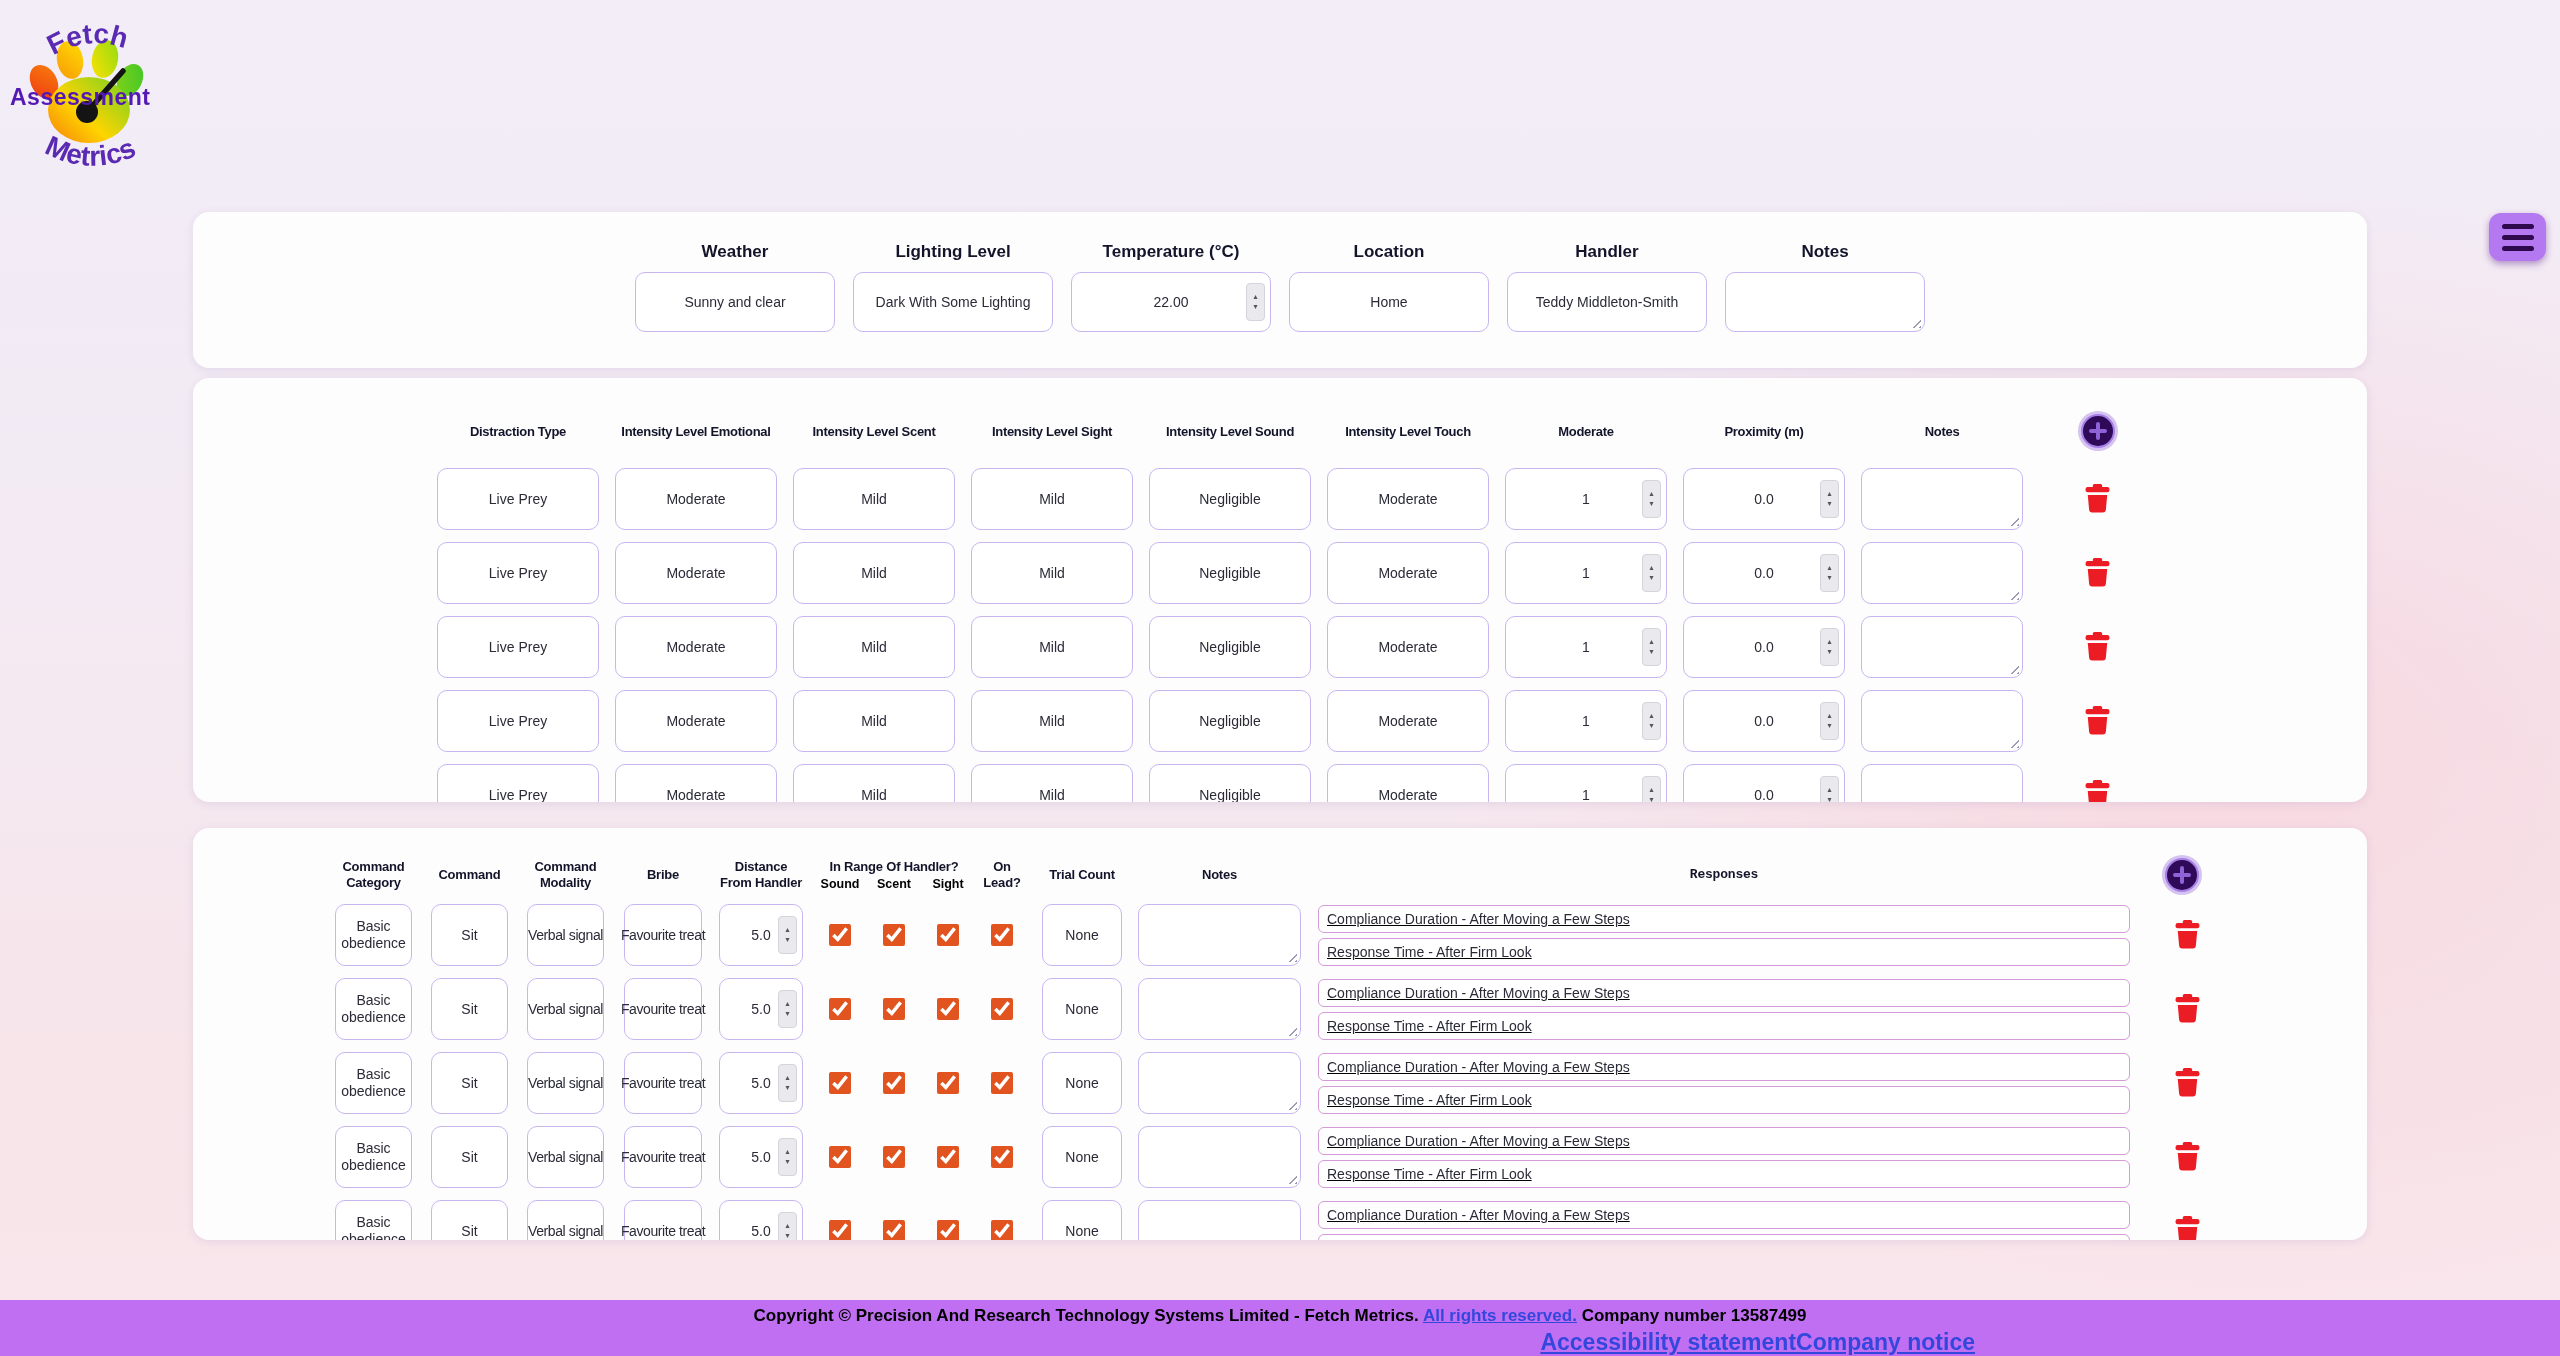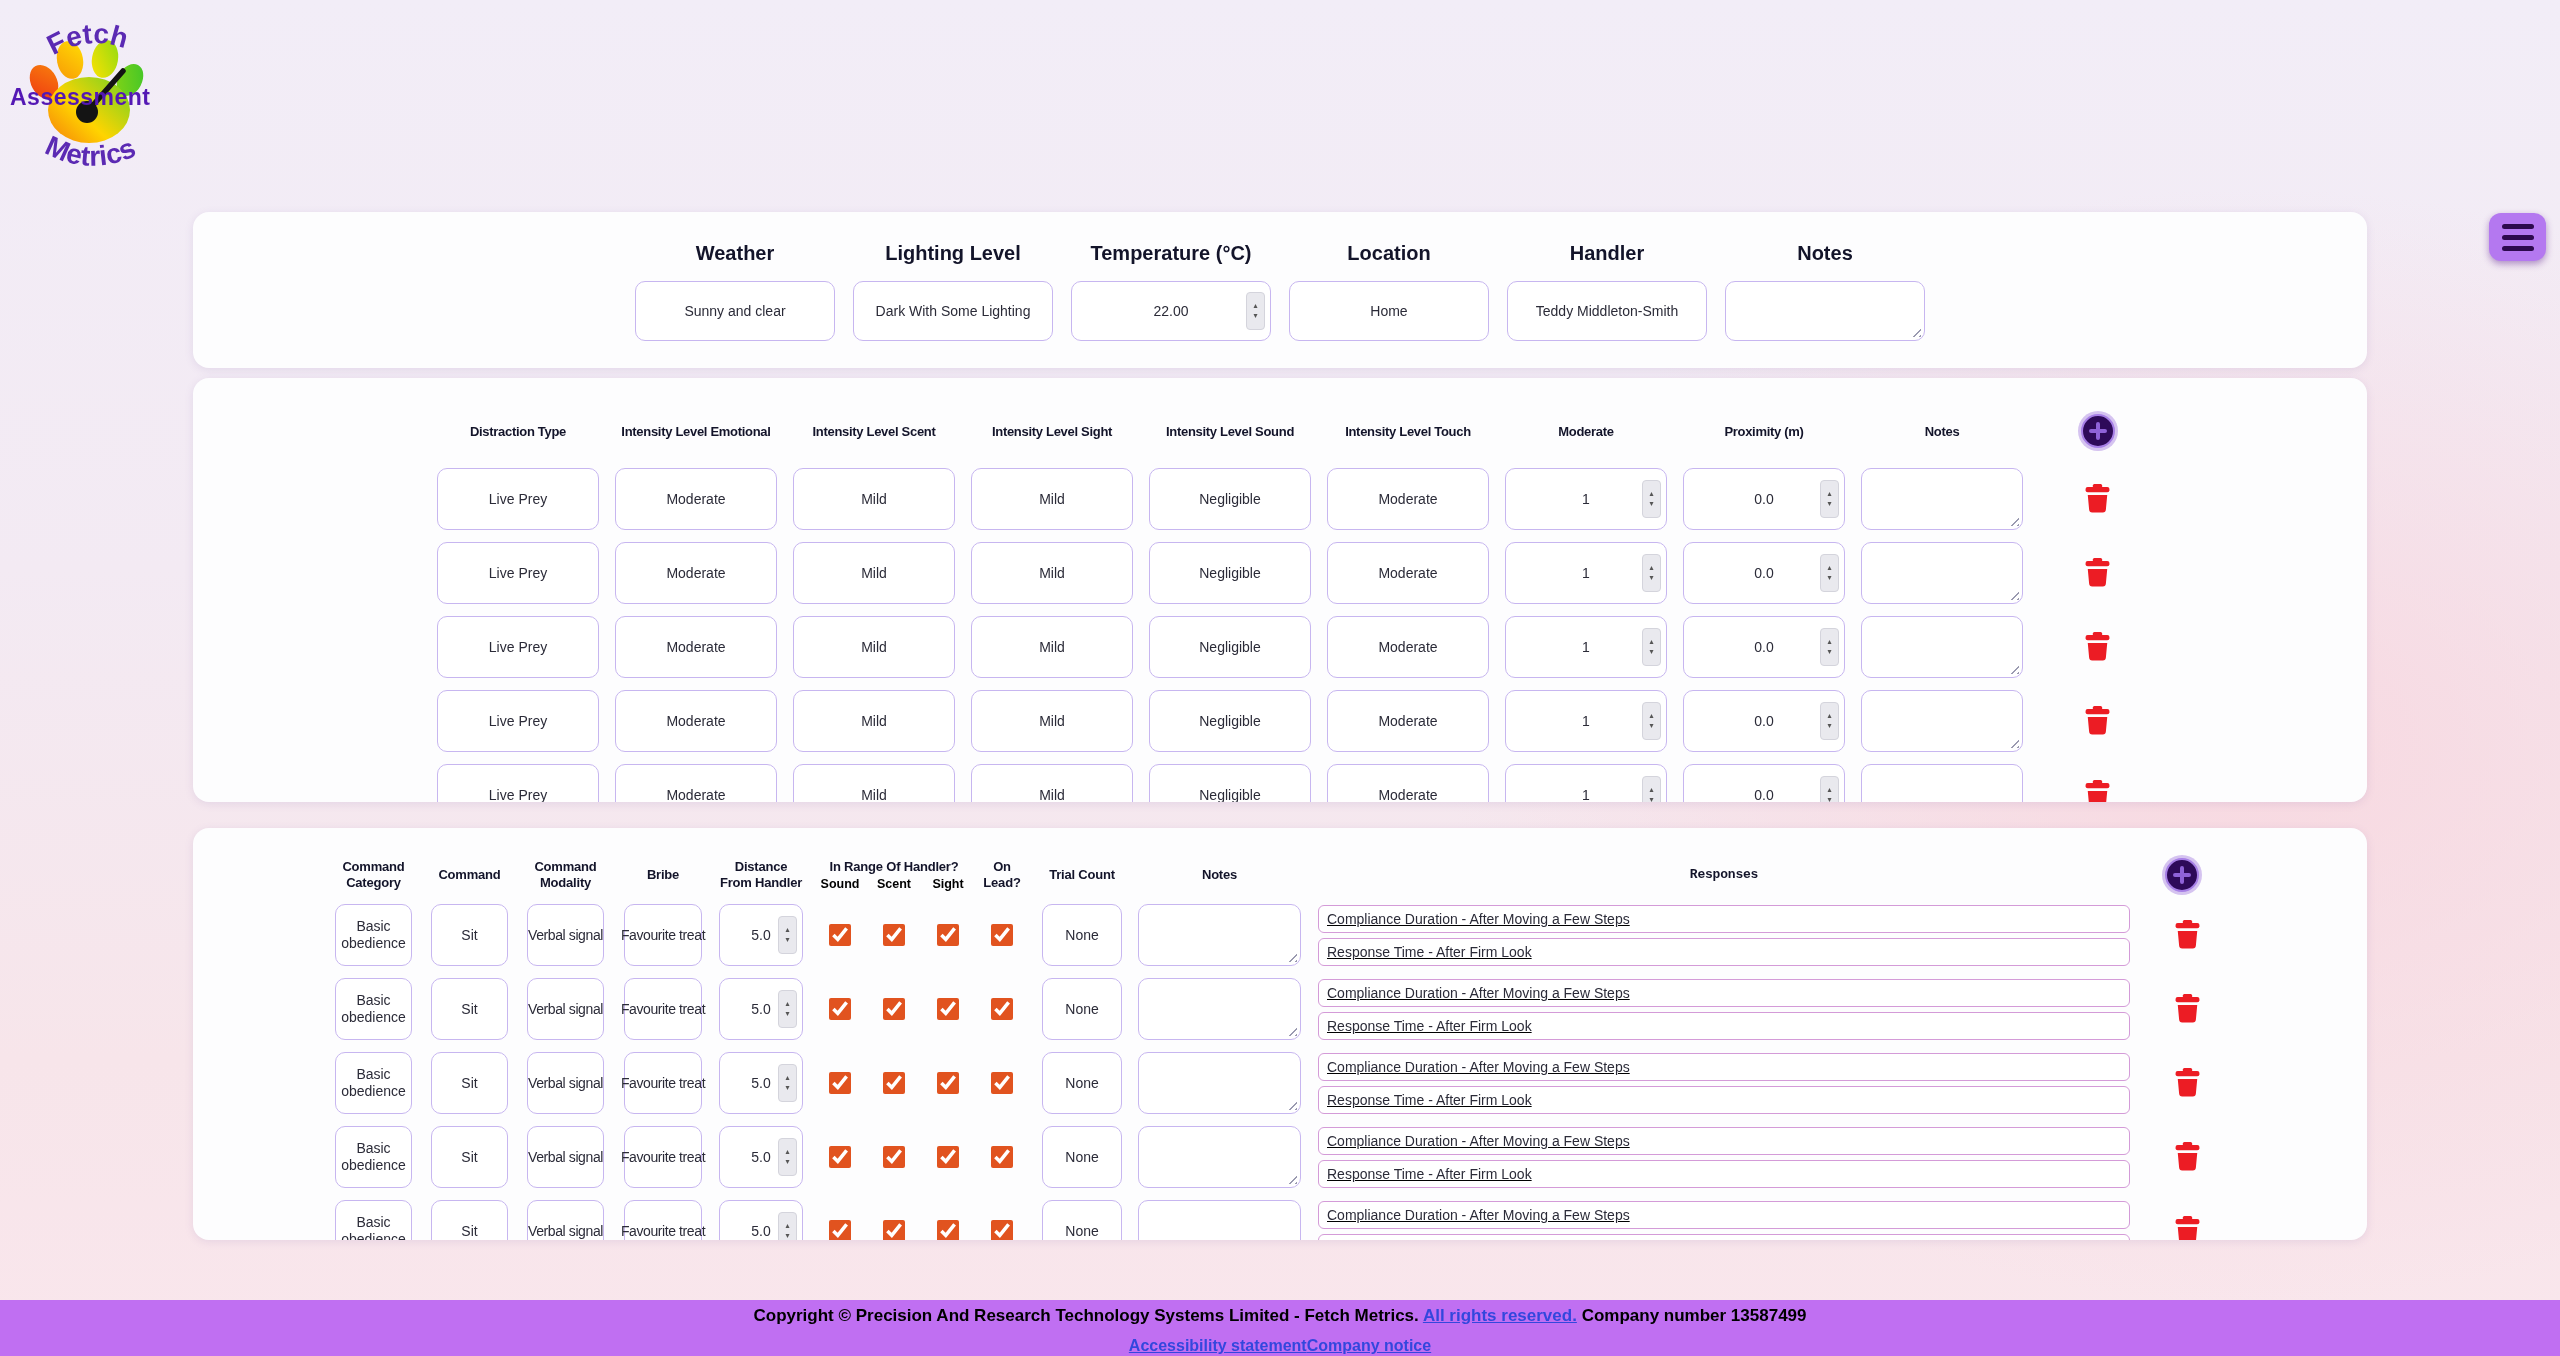--- a/index.html
+++ b/index.html
@@ -32,21 +32,21 @@
   .ta::after{content:"";position:absolute;right:3px;bottom:3px;width:11px;height:11px;
     background:repeating-linear-gradient(135deg,#9a9ab0 0 1.5px,transparent 1.5px 4.6px);
     clip-path:polygon(100% 0,100% 100%,0 100%);}
   .spin{position:absolute;right:5px;top:50%;transform:translateY(-50%);width:17px;height:36px;
     background:#e9e9ee;border:1px solid #d4d4dc;border-radius:4px;display:flex;flex-direction:column;
     align-items:center;justify-content:center;color:#555;font-size:8px;line-height:10px;}
 
   
   .session-fields{display:flex;justify-content:center;gap:18px;padding-top:30px;}
   .sfield{width:200px;display:flex;flex-direction:column;align-items:center;}
-  .flabel{font-size:20px;font-weight:bold;color:#13142a;margin-bottom:16px;}
+  .flabel{font-size:17px;font-weight:bold;color:#13142a;margin-bottom:10px;}
   .sfield .box{width:200px;height:60px;}
 
   
   .dist-header{display:flex;align-items:center;padding-left:244px;padding-top:36px;}
   .dist-h{width:162px;margin-right:16px;font-size:13px;font-weight:bold;color:#13142a;
     letter-spacing:-0.3px;display:flex;justify-content:center;white-space:nowrap;}
   .plus-slot{margin-left:42px;width:34px;display:flex;}
   .rows{margin-top:20px;}
   .trow{display:flex;align-items:center;padding-left:244px;margin-bottom:12px;}
   .dcell{width:162px;height:62px;margin-right:16px;}
@@ -88,21 +88,21 @@
   
   .plus-btn{width:34px;height:34px;border-radius:50%;background:#2e0a59;border:2.5px solid #a77fe6;
     box-shadow:0 0 0 3px rgba(165,125,225,0.45);display:flex;align-items:center;justify-content:center;
     cursor:pointer;padding:0;box-sizing:border-box;}
   .trash-btn{background:none;border:none;padding:0;cursor:pointer;width:26px;height:30px;display:flex;}
 
   
   .footer{position:absolute;left:0;bottom:0;width:100%;height:56px;background:#c06ff2;}
   .footer-copy{text-align:center;font-size:17px;font-weight:bold;color:#000;margin-top:6px;}
   .footer a{color:#3347dd;font-weight:bold;text-decoration:underline;cursor:pointer;}
-  .footer-links{width:1390px;margin:11px auto 0;display:flex;justify-content:center;font-size:16px;}
+  .footer-links{width:1390px;margin:3px auto 0;display:flex;justify-content:flex-end;font-size:23px;}
 </style>
 </head>
 <body>
 
 <div class="page">
 
   <svg class="logo" viewBox="0 0 150 172">
     <defs>
       <linearGradient id="gPad" x1="0" y1="1" x2="1" y2="0.15">
         <stop offset="0" stop-color="#f57d0a"></stop>

